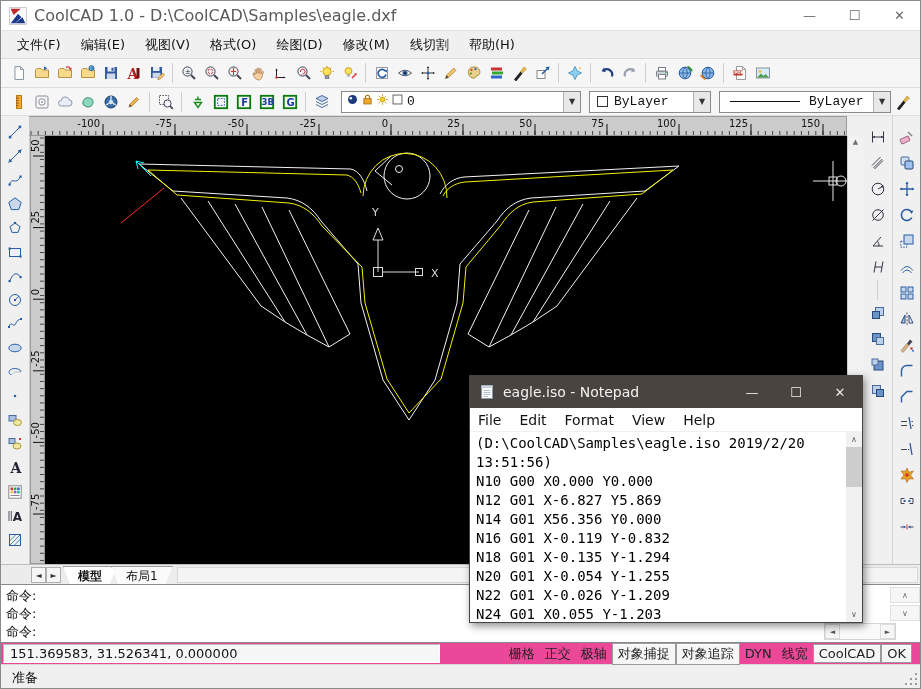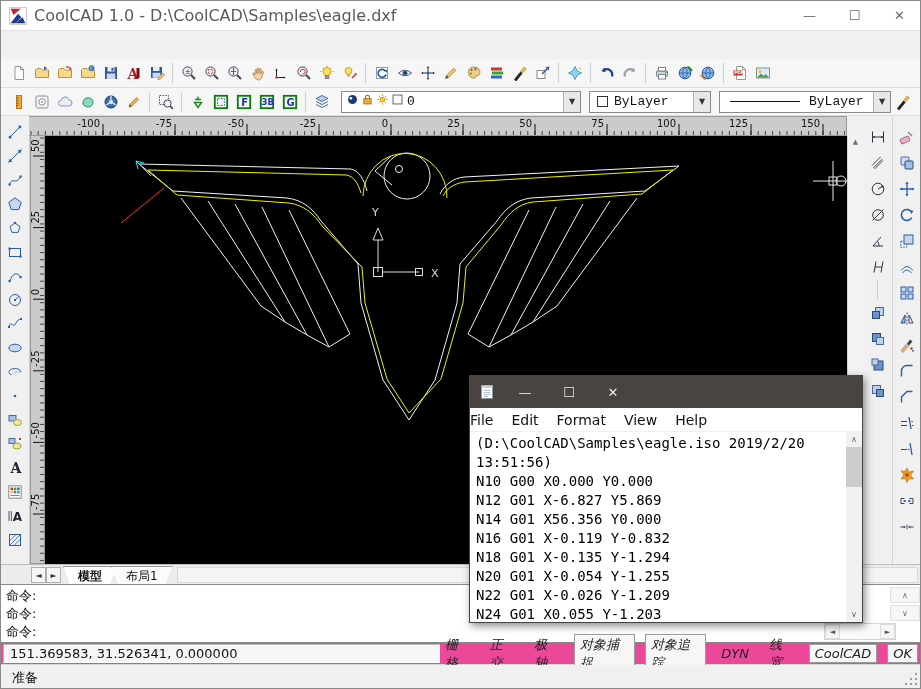--- a/index.html
+++ b/index.html
@@ -60,40 +60,40 @@
   #cmdscroll{left:889px;top:586px;width:30px;height:34px;display:flex;flex-direction:column;gap:2px;}
   #cmdscroll span{flex:1;background:#f6f6f6;border:1px solid #e0e0e0;display:flex;align-items:center;justify-content:center;font-size:8px;color:#707070;}
   #hscrollpiece{left:823px;top:622px;width:72px;height:17px;background:#f0f0f0;border:1px solid #d5d5d5;display:flex;}
   #hscrollpiece .sb{width:15px;background:#f6f6f6;border:1px solid #dcdcdc;display:flex;align-items:center;justify-content:center;font-size:7px;color:#555;}
   #hscrollpiece .tr{flex:1;background:#fafafa;}
 
   
   #statusrow{left:0;top:642px;width:921px;height:22px;background:#ec4899;display:flex;align-items:center;border-bottom:1px solid #d8d8d8;}
   #coords{width:437px;height:19px;margin-left:2px;background:#f7f7f7;border:1px solid #b8b8b8;border-right-color:#fff;border-bottom-color:#fff;
           font-size:13px;color:#111;display:flex;align-items:center;padding-left:6px;}
-  #toggles{flex:1;display:flex;justify-content:flex-end;align-items:center;gap:10px;padding-right:4px;font-style:italic;}
+  #toggles{flex:1;display:flex;justify-content:flex-end;align-items:center;padding-right:10px;}
   .tgl{font-size:13px;color:#222;padding:1px 5px;}
   .tgl.boxed{border:1px solid #9a9a9a;background:#f6f6f6;box-shadow:inset 0 1px #fff;}
   #bottomrow{left:0;top:664px;width:921px;height:25px;background:#f0f0f0;display:flex;align-items:center;}
   #statustext{font-size:13px;color:#111;padding-left:11px;flex:1;}
   #grip{width:14px;height:14px;margin-right:3px;background:
         radial-gradient(circle at 11px 3px,#9a9a9a 1.2px,transparent 1.4px),
         radial-gradient(circle at 11px 8px,#9a9a9a 1.2px,transparent 1.4px),
         radial-gradient(circle at 6px 8px,#9a9a9a 1.2px,transparent 1.4px),
         radial-gradient(circle at 11px 13px,#9a9a9a 1.2px,transparent 1.4px),
         radial-gradient(circle at 6px 13px,#9a9a9a 1.2px,transparent 1.4px),
         radial-gradient(circle at 1px 13px,#9a9a9a 1.2px,transparent 1.4px);}
 
   
   #notepad{left:468px;top:374px;width:394px;height:248px;background:#ffffff;border:1px solid #4a4440;box-shadow:2px 3px 8px rgba(0,0,0,.45);}
   #np-title{height:32px;background:#4a4440;display:flex;align-items:center;color:#f2f2f2;}
   #np-title .npicon{margin:0 8px 0 9px;}
   #np-title .t{font-size:14px;flex:1;}
   .npbtn{width:44px;height:32px;display:flex;align-items:center;justify-content:center;font-size:13px;color:#e8e8e8;}
-  #np-menu{height:24px;background:#ffffff;display:flex;align-items:center;border-bottom:1px solid #f0f0f0;}
+  #np-menu{height:24px;background:#ffffff;display:flex;align-items:center;padding-left:8px;border-bottom:1px solid #f0f0f0;}
   .np-menu-item{font-size:14px;color:#111;margin-right:18px;}
   #np-body{position:relative;height:190px;}
   #np-text{position:absolute;left:0;top:0;right:16px;bottom:0;padding:2px 0 12px 6px;font-family:"DejaVu Sans Mono","Liberation Mono",monospace;
            font-size:14px;line-height:19px;color:#000;white-space:pre;overflow:hidden;}
   #np-vscroll{position:absolute;right:0;top:0;width:16px;bottom:0;background:#f1f1f1;display:flex;flex-direction:column;}
   #np-vscroll .ar{height:15px;display:flex;align-items:center;justify-content:center;font-size:8px;color:#606060;}
   #np-vscroll .thumb{height:40px;width:100%;background:#cdcdcd;}
   #np-vscroll .sp{flex:1;}
 </style>
 </head>
@@ -107,20 +107,30 @@
       <path d="M1.5,1.5h9L4,7z" fill="#c0282d"></path>
       <path d="M14.5,14.5h-9L12,9z" fill="#1a3a8a"></path>
       <path d="M1.5,14.5L8,6l3,3-5.5,5.5z" fill="#1a3a8a"></path>
     </svg>
     <span class="title">CoolCAD 1.0 - D:\CoolCAD\Samples\eagle.dxf</span>
     <span class="wbtn">—</span>
     <span class="wbtn">☐</span>
     <span class="wbtn">✕</span>
   </div>
 
+  <div class="abs" id="menubar">
+      <span class="menu-item">文件(F)</span>
+      <span class="menu-item">编辑(E)</span>
+      <span class="menu-item">视图(V)</span>
+      <span class="menu-item">格式(O)</span>
+      <span class="menu-item">绘图(D)</span>
+      <span class="menu-item">修改(M)</span>
+      <span class="menu-item">线切割</span>
+      <span class="menu-item">帮助(H)</span>
+    </div>
 
   <div class="abs tbrow" id="tb1">
       <span class="tbtn">
         <svg viewBox="0 0 16 16" width="16" height="16">
           <path d="M4,1.5h5.5l3,3V14.5H4z" fill="#fff" stroke="#8a97a5"></path>
           <path d="M9.5,1.5v3h3" fill="none" stroke="#8a97a5"></path>
         </svg>
       </span>
       <span class="tbtn">
         <svg viewBox="0 0 16 16" width="16" height="16">
@@ -1066,20 +1076,21 @@
     <span id="grip"></span>
   </div>
 
   <div class="abs" id="notepad">
     <div id="np-title">
       <svg class="npicon" width="16" height="16" viewBox="0 0 16 16">
         <rect x="2.5" y="1.5" width="11" height="13" fill="#fff" stroke="#8a97a5"></rect>
         <rect x="2.5" y="1.5" width="11" height="2.6" fill="#c9d4e0"></rect>
         <path d="M4.5,6.5h7M4.5,8.5h7M4.5,10.5h7M4.5,12.5h4.5" stroke="#9ab0c4" stroke-width="0.8"></path>
       </svg>
+      <span class="t">eagle.iso - Notepad</span>
       <span class="npbtn">—</span>
       <span class="npbtn">☐</span>
       <span class="npbtn">✕</span>
     </div>
     <div id="np-menu">
         <span class="np-menu-item">File</span>
         <span class="np-menu-item">Edit</span>
         <span class="np-menu-item">Format</span>
         <span class="np-menu-item">View</span>
         <span class="np-menu-item">Help</span>

